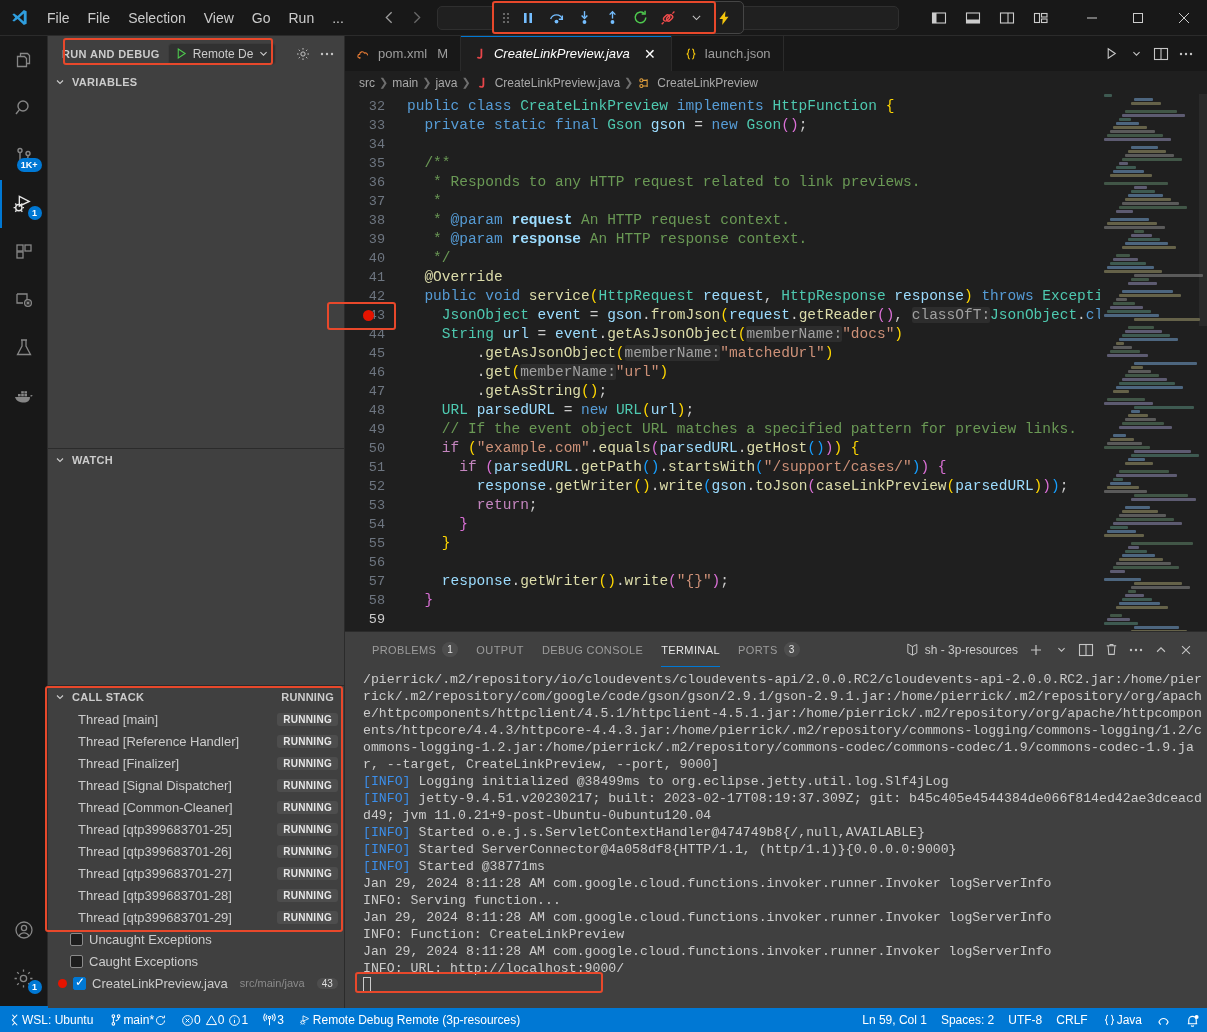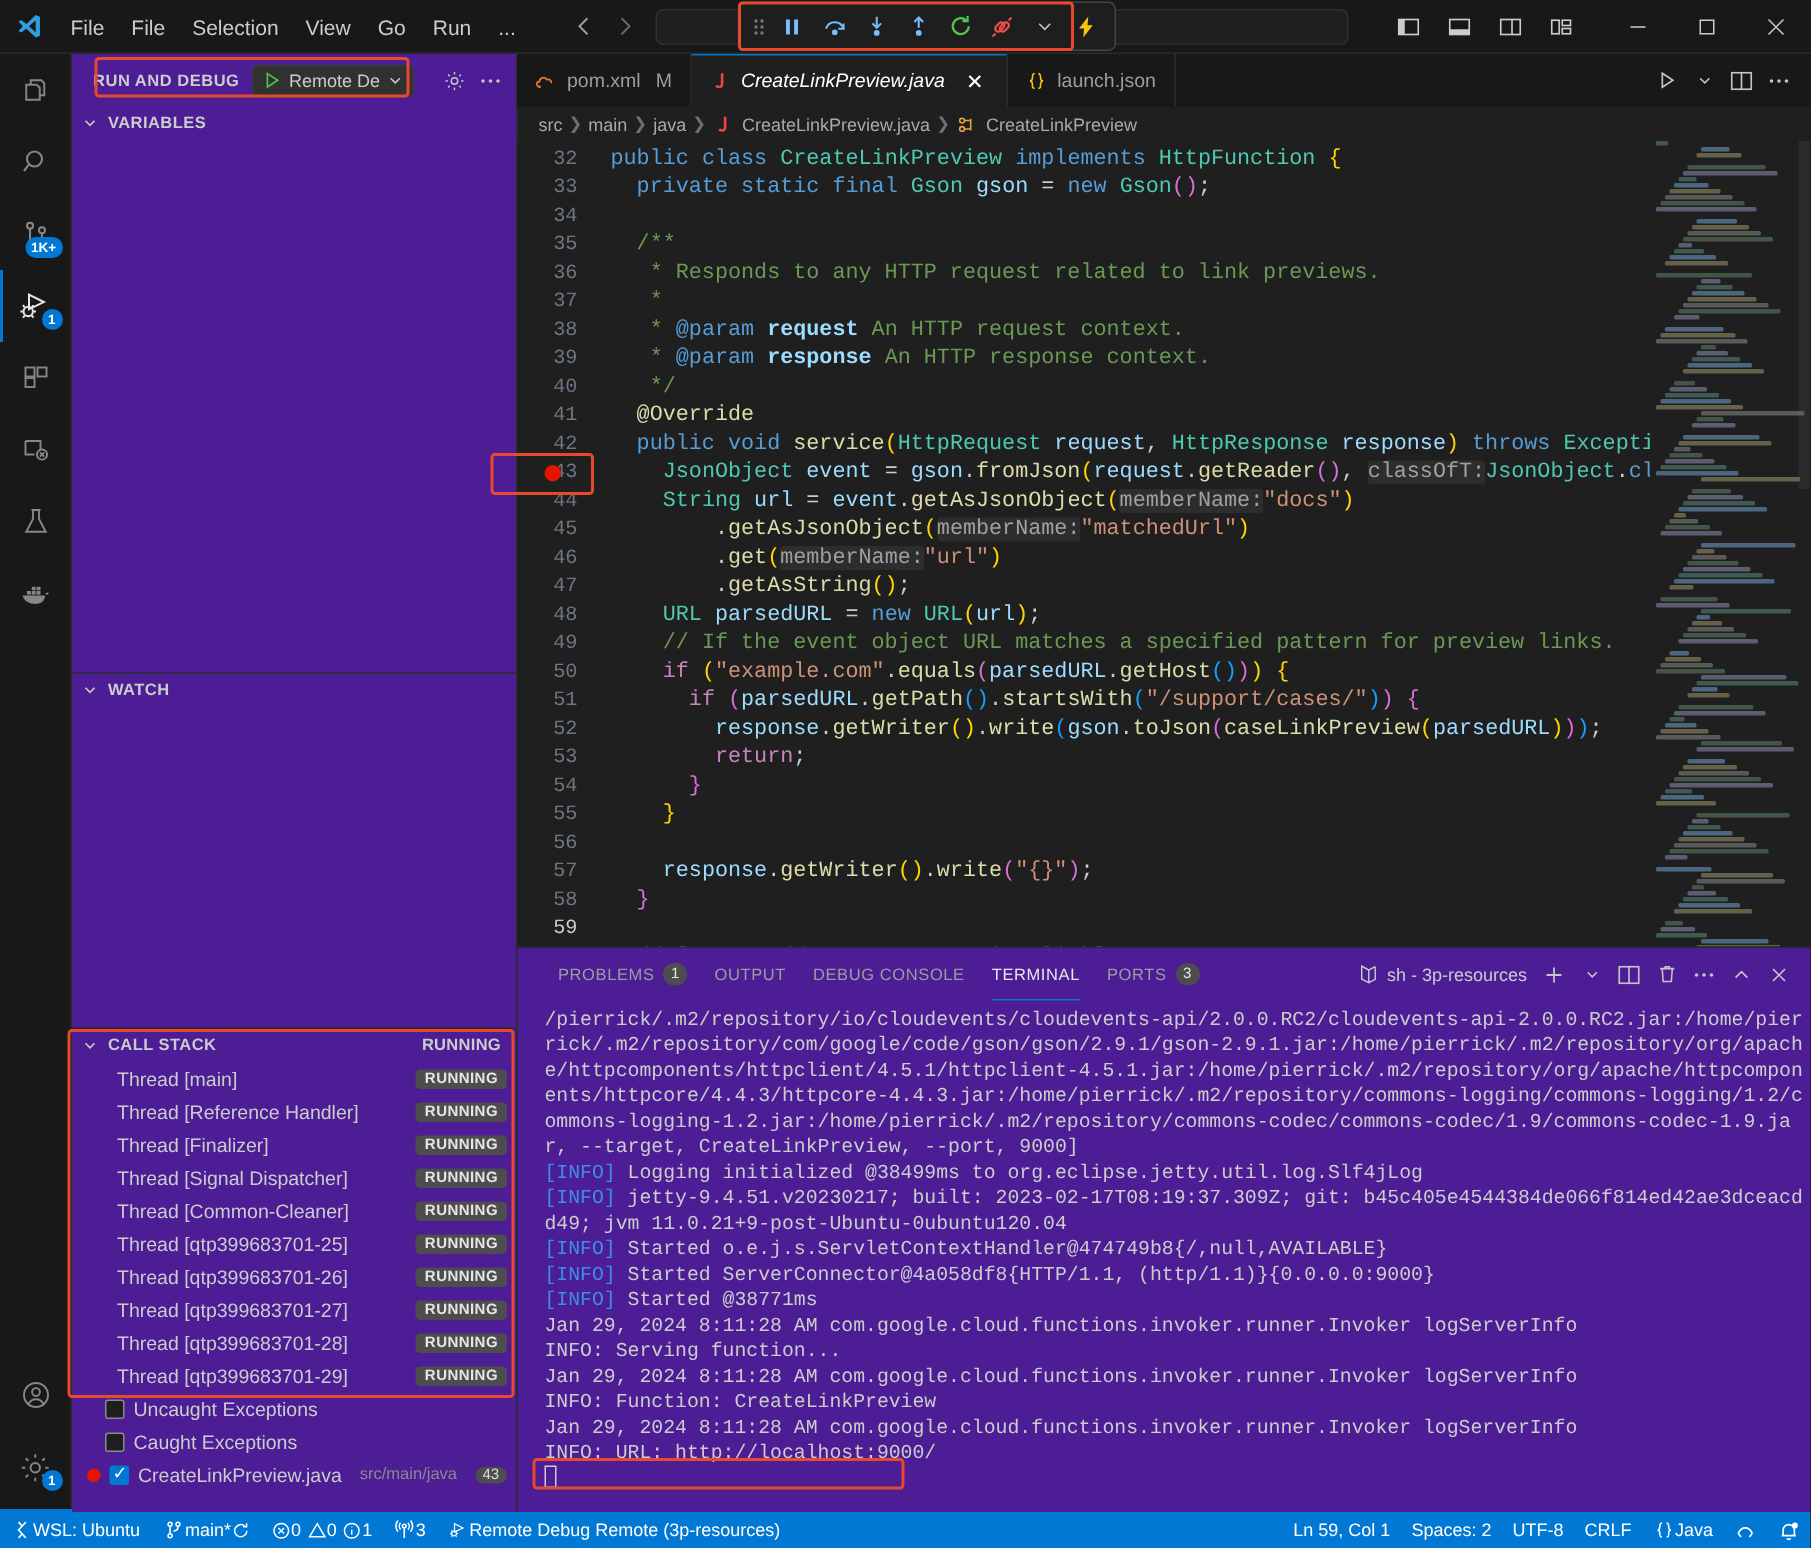--- a/index.html
+++ b/index.html
@@ -54,21 +54,21 @@
   .act.active { color: #e7e7e7; }
   .act.active::before { content:''; position:absolute; left:0; top:0; bottom:0; width:2px; background:#0078d4; }
   .badge {
     position:absolute; right: 6px; bottom: 8px; background:#0078d4; color:#fff;
     border-radius: 10px; font-size: 9px; line-height: 14px; height: 14px; min-width: 14px;
     padding: 0 4px; text-align:center; font-weight: 600;
   }
   .act-spacer { flex: 1; }
 
   
-  .sidebar { width: 297px; background: #4c1d95; border-right:1px solid #2b2b2b; display:flex; flex-direction:column; flex:none; position:relative;}
+  .sidebar { width: 297px; background: #404040; border-right:1px solid #2b2b2b; display:flex; flex-direction:column; flex:none; position:relative;}
   .side-head {
     height: 35px; display:flex; align-items:center; padding: 0 6px 0 14px; gap:8px; flex:none;
   }
   .side-title { font-size: 11px; font-weight: 700; letter-spacing: .35px; color:#cccccc; text-transform:uppercase; }
   .cfg-pill {
     display:flex; align-items:center; gap:5px; background:#313131; border:1px solid #3c3c3c;
     border-radius: 4px; height:22px; padding: 0 6px; font-size: 12px; color:#cccccc;
   }
   .side-head-actions { margin-left:auto; display:flex; align-items:center; gap:2px; color:#c5c5c5; }
   .ic-btn { width:22px;height:22px;display:flex;align-items:center;justify-content:center;border-radius:4px; }
@@ -141,21 +141,21 @@
   .y1 { color:#ffd700; }
   .y2 { color:#da70d6; }
   .y3 { color:#179fff; }
   .hint { color:#a0a0a0; background:#2d2d2d; border-radius:2px; }
 
   .minimap { width: 107px; flex:none; background:#1f1f1f; position:relative; overflow:hidden; }
   .mm-line { height: 3px; margin-bottom: 1px; border-radius:1px; }
   .mm-slider { position:absolute; right:0; top:0; width:8px; height: 232px; background:#ffffff0d; }
 
   
-  .panel { height: 377px; flex:none; background:#4c1d95; border-top:1px solid #2b2b2b; display:flex; flex-direction:column; }
+  .panel { height: 377px; flex:none; background:#404040; border-top:1px solid #2b2b2b; display:flex; flex-direction:column; }
   .panel-head { height: 35px; display:flex; align-items:center; padding-left: 18px; flex:none; }
   .ptab { font-size: 11px; letter-spacing:.4px; color:#9d9d9d; text-transform:uppercase; padding: 0 9px; height:35px; display:flex; align-items:center; gap:6px; position:relative;}
   .ptab.active { color:#e7e7e7; }
   .ptab.active::after { content:''; position:absolute; left:9px; right:9px; bottom:0; height:1px; background:#0078d4; }
   .pbadge { background:#4d4d4d; color:#e6e6e6; border-radius:9px; font-size:10px; padding:0 5px; min-width:16px; text-align:center; line-height:15px; height:15px;}
   .panel-actions { margin-left:auto; display:flex; align-items:center; gap:3px; padding-right:10px; color:#c5c5c5; }
   .term-name { font-size:12px; color:#cccccc; display:flex; align-items:center; gap:5px; margin-right:4px;}
 
   .terminal {
     flex:1; padding: 4px 0 16px 18px; overflow:hidden;

